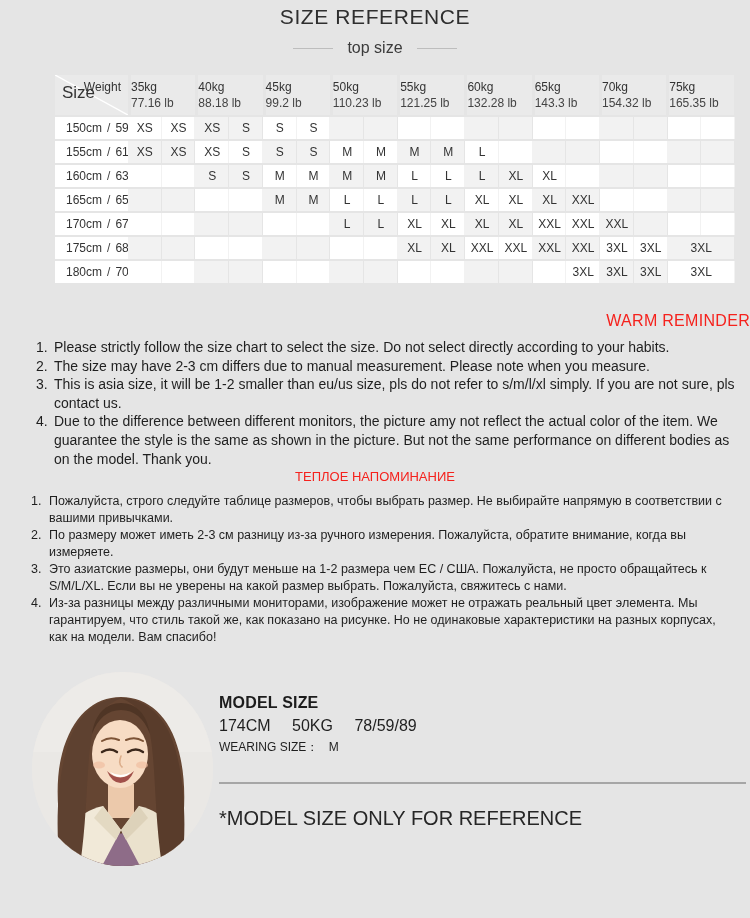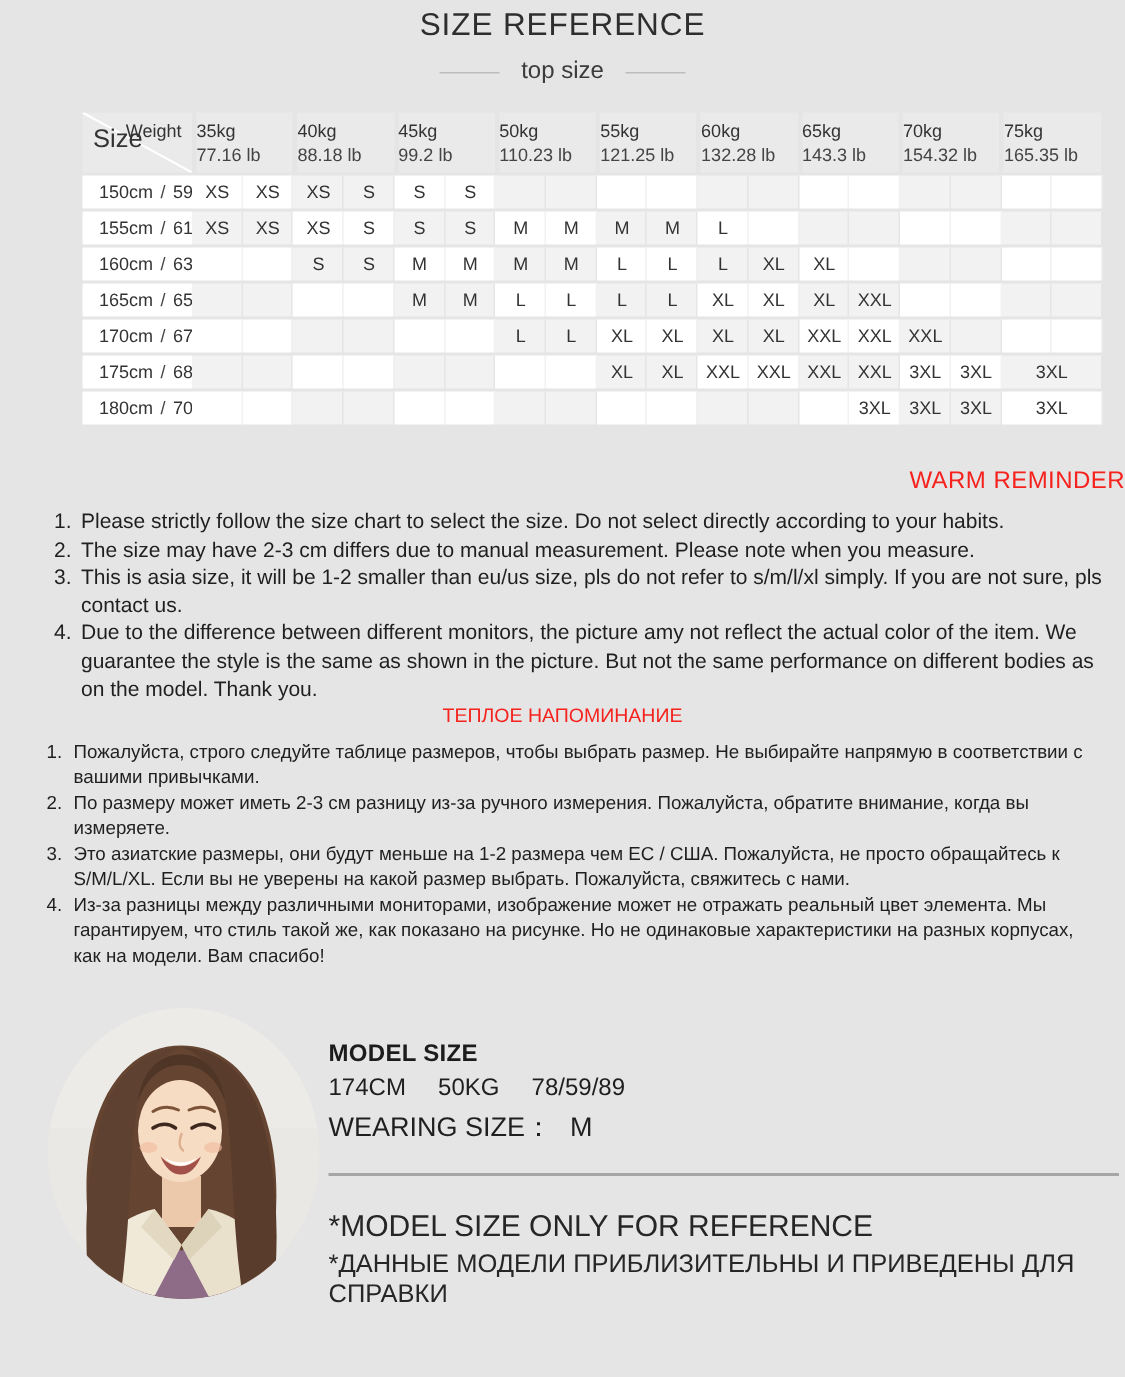--- a/index.html
+++ b/index.html
@@ -47,21 +47,21 @@
   .rem-item .n { flex:none; width:18px; }
   .rem-item .t { flex:1 1 0; }
 
   
   .model-photo { left:32px; top:672px; width:181px; height:194px; border-radius:50%; overflow:hidden; background:#eae8e5; }
   .model-photo svg { display:block; width:100%; height:100%; }
   .model-heading { left:219px; top:694px; font-size:16px; font-weight:700; color:#1c1c1c; letter-spacing:.2px; }
   .model-stats { left:219px; top:717px; font-size:16px; color:#1f1f1f; }
   .model-stats span { margin-right:17px; }
   .model-stats span:last-child { margin-right:0; }
-  .model-wearing { left:219px; top:739px; font-size:18px; color:#1f1f1f; }
+  .model-wearing { left:219px; top:739px; font-size:12px; color:#1f1f1f; }
   .model-wearing .val { margin-left:7px; }
   .divider { left:219px; top:782px; width:527px; height:2px; background:#a6a6a6; }
   .note-en { left:219px; top:784px; font-size:20px; color:#262626;margin-top:23px; }
   .note-ru { left:219px; top:833px; font-size:17px; color:#262626; }
 </style>
 </head>
 <body>
 
 <div class="page">
 
@@ -377,15 +377,14 @@
   </div>
 
   <div class="abs model-wearing">
     <span>WEARING SIZE：</span>
     <span class="val">M</span>
   </div>
 
   <div class="abs divider"></div>
 
   <div class="abs note-en">*MODEL SIZE ONLY FOR REFERENCE</div>
-  <div class="abs note-ru">*ДАННЫЕ МОДЕЛИ ПРИБЛИЗИТЕЛЬНЫ И ПРИВЕДЕНЫ ДЛЯ СПРАВКИ</div>
 
 </div>
 
 </body></html>

